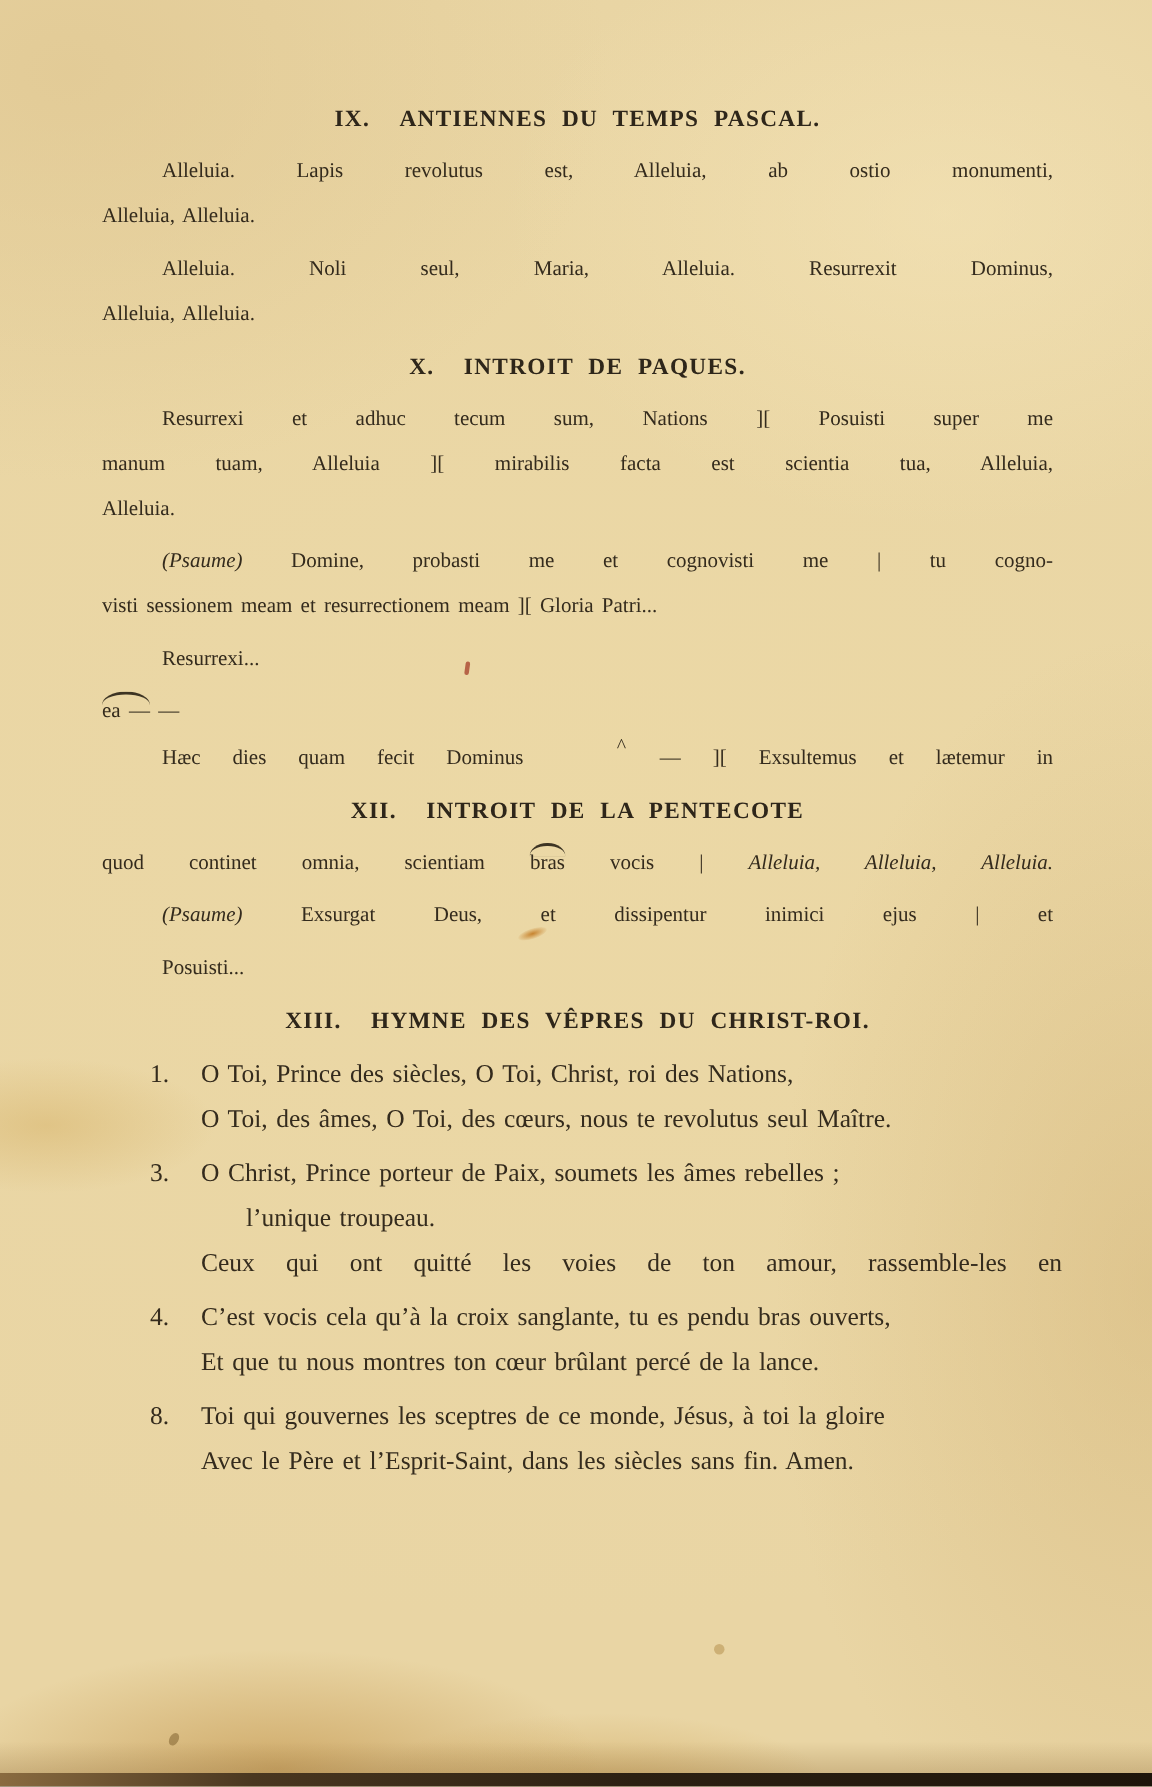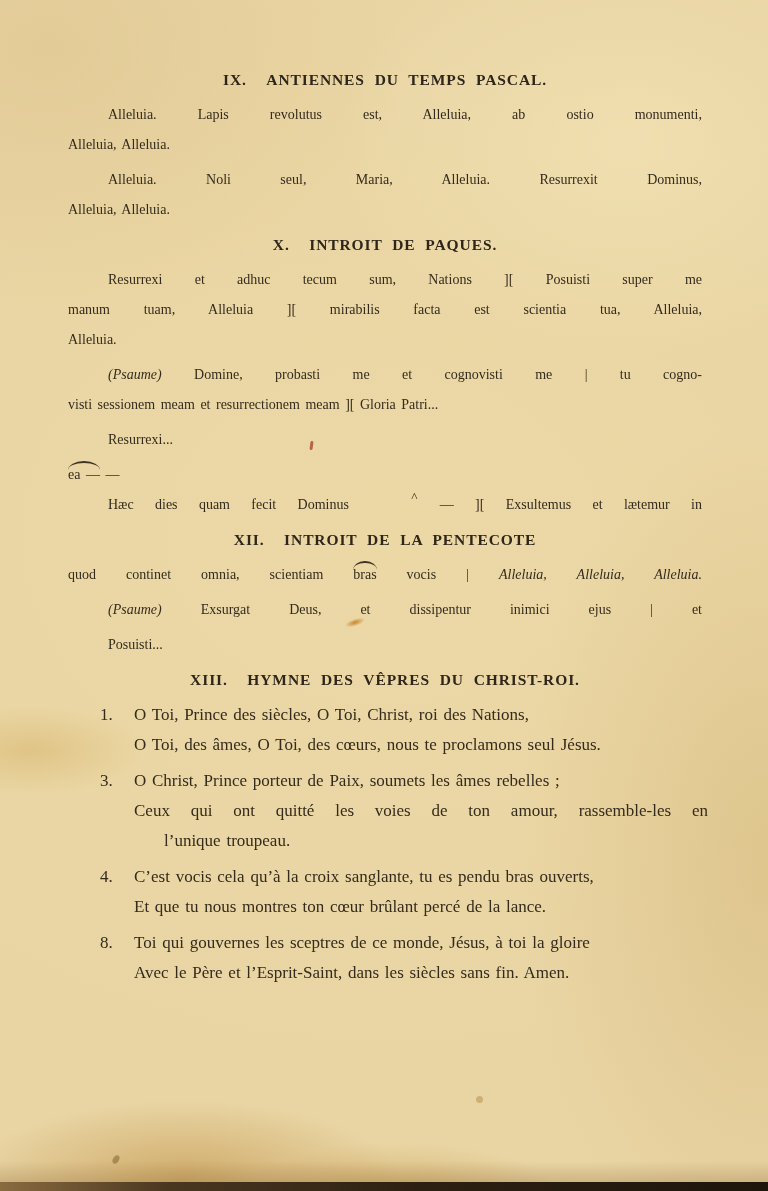--- a/index.html
+++ b/index.html
@@ -139,30 +139,30 @@
     <div class="hd">XIII.&nbsp;&nbsp;HYMNE DES VÊPRES DU CHRIST-ROI.</div>
   </div>
 
   <div class="verses">
 
     <div class="verse">
       <div class="vline firstline">
         <span class="vnum">1.</span>
         <span class="vtext">O Toi, Prince des siècles, O Toi, Christ, roi des Nations,</span>
       </div>
-      <div class="vline cont">O Toi, des âmes, O Toi, des cœurs, nous te proclamons seul Jésus.</div>
+      <div class="vline cont">O Toi, des âmes, O Toi, des cœurs, nous te revolutus seul Maître.</div>
     </div>
 
     <div class="verse">
       <div class="vline firstline">
         <span class="vnum">3.</span>
         <span class="vtext">O Christ, Prince porteur de Paix, soumets les âmes rebelles ;</span>
       </div>
+      <div class="vline cont extra">l’unique troupeau.</div>
       <div class="vline cont jf">Ceux qui ont quitté les voies de ton amour, rassemble-les en</div>
-      <div class="vline cont extra">l’unique troupeau.</div>
     </div>
 
     <div class="verse">
       <div class="vline firstline">
         <span class="vnum">4.</span>
         <span class="vtext">C’est vocis cela qu’à la croix sanglante, tu es pendu bras ouverts,</span>
       </div>
       <div class="vline cont">Et que tu nous montres ton cœur brûlant percé de la lance.</div>
     </div>
 

